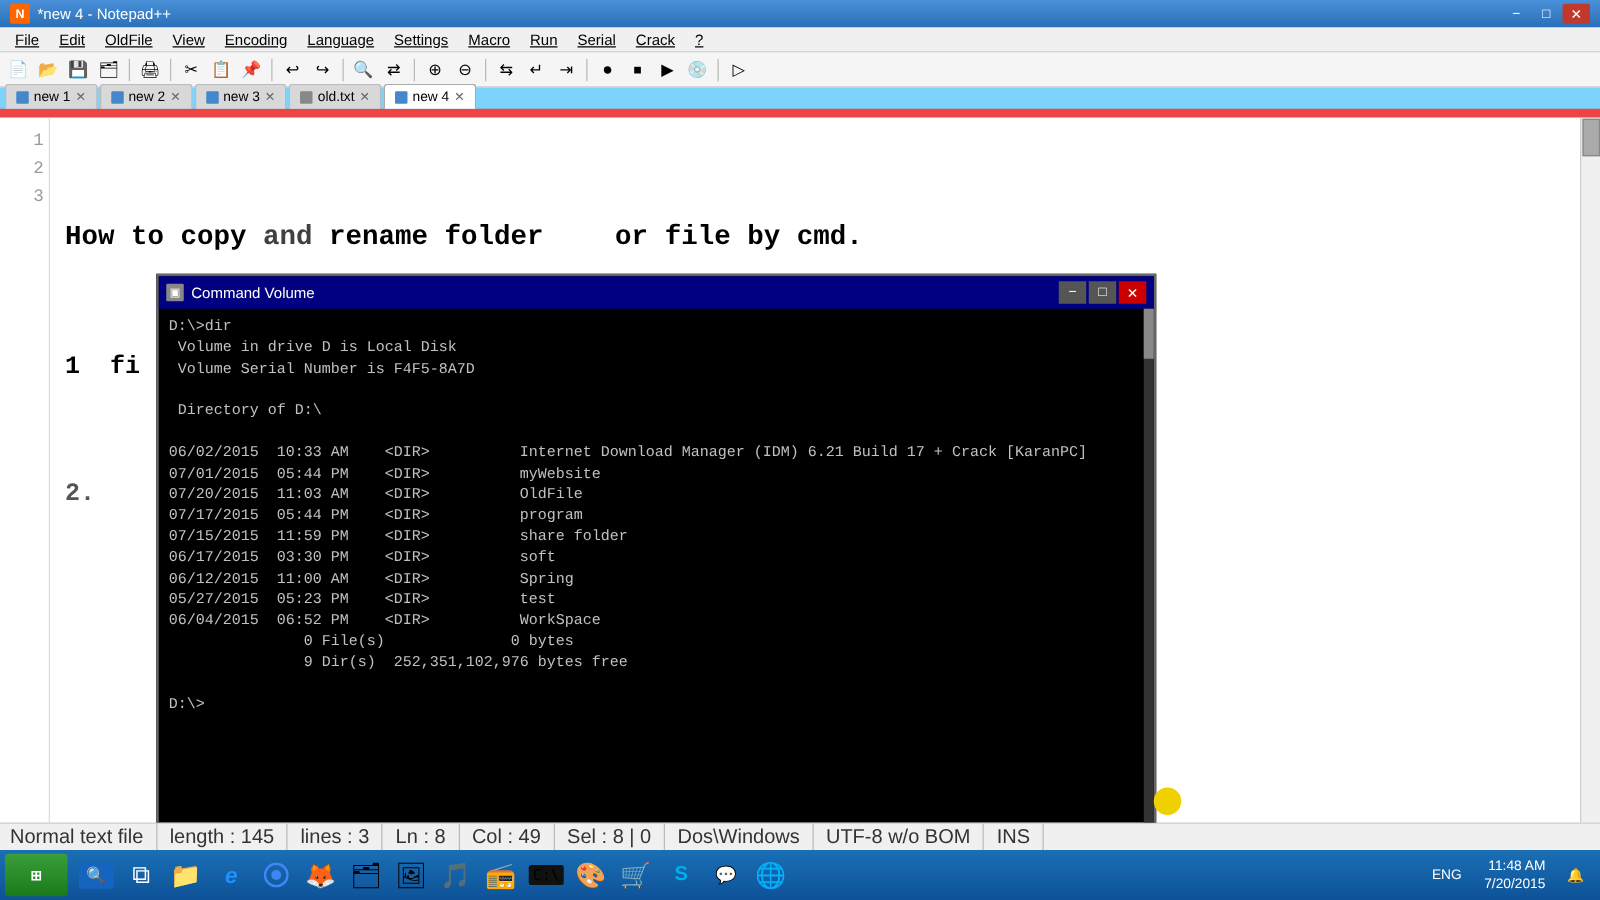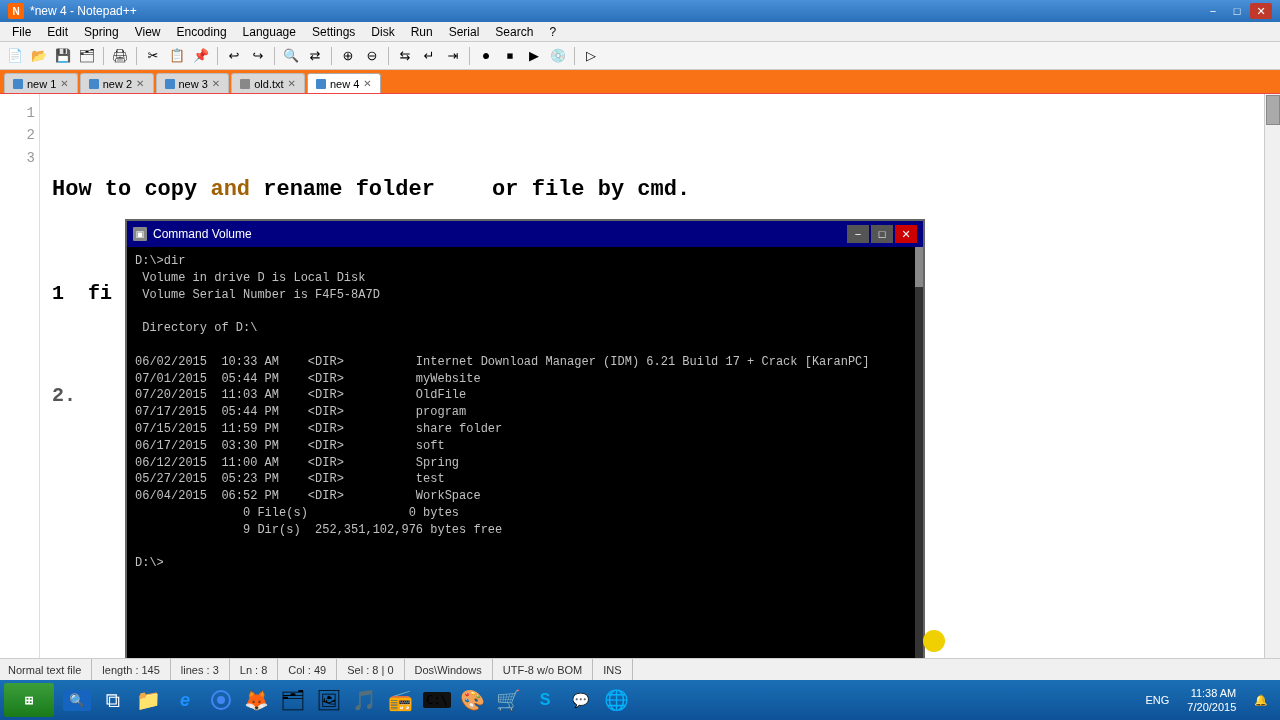--- a/index.html
+++ b/index.html
@@ -59,20 +59,21 @@
 
     
     .menu-bar {
       background: #f0f0f0;
       height: 20px;
       display: flex;
       align-items: center;
       padding: 0 4px;
       font-size: 12px;
       border-bottom: 1px solid #ccc;
+      text-decoration: underline;
     }
     .menu-item {
       padding: 2px 8px;
       cursor: pointer;
     }
 
     
     .toolbar {
       background: #f5f5f5;
       height: 28px;
@@ -95,26 +96,26 @@
     }
     .toolbar-sep {
       width: 1px;
       height: 18px;
       background: #bbb;
       margin: 0 3px;
     }
 
     
     .tab-bar {
-      background: #f97316;
+      background: #7dd3fc;
       height: 24px;
       display: flex;
       align-items: flex-end;
       padding: 0 4px;
-      border-bottom: 1px solid #ef4444;
+      border-bottom: 7px solid #ef4444;
       gap: 2px;
     }
     .tab {
       height: 20px;
       padding: 0 8px;
       font-size: 11px;
       display: flex;
       align-items: center;
       gap: 4px;
       cursor: pointer;
@@ -259,21 +260,21 @@
     }
 
     
     .status-bar {
       background: #f0f0f0;
       height: 22px;
       border-top: 1px solid #ccc;
       display: flex;
       align-items: center;
       padding: 0 8px;
-      font-size: 11px;
+      font-size: 16px;
       color: #333;
       gap: 0;
     }
     .status-item {
       padding: 0 10px;
       border-right: 1px solid #bbb;
       height: 100%;
       display: flex;
       align-items: center;
     }
@@ -381,29 +382,29 @@
     <div class="title-bar-controls">
       <div class="tb-btn">−</div>
       <div class="tb-btn">□</div>
       <div class="tb-btn close-btn">✕</div>
     </div>
   </div>
 
   <div class="menu-bar">
     <div class="menu-item">File</div>
     <div class="menu-item">Edit</div>
-    <div class="menu-item">Spring</div>
+    <div class="menu-item">OldFile</div>
     <div class="menu-item">View</div>
     <div class="menu-item">Encoding</div>
     <div class="menu-item">Language</div>
     <div class="menu-item">Settings</div>
-    <div class="menu-item">Disk</div>
+    <div class="menu-item">Macro</div>
     <div class="menu-item">Run</div>
     <div class="menu-item">Serial</div>
-    <div class="menu-item">Search</div>
+    <div class="menu-item">Crack</div>
     <div class="menu-item">?</div>
   </div>
 
   <div class="toolbar">
     <button class="toolbar-btn">📄</button>
     <button class="toolbar-btn">📂</button>
     <button class="toolbar-btn">💾</button>
     <button class="toolbar-btn">🗂</button>
     <div class="toolbar-sep"></div>
     <button class="toolbar-btn">🖨</button>
@@ -464,21 +465,21 @@
   <div class="editor-wrapper">
 
     <div class="line-numbers">
       <div>1</div>
       <div>2</div>
       <div>3</div>
     </div>
 
     <div class="editor-area">
       <div class="editor-content">
-        <div class="line-1">How to copy <span style="color:#a16207;font-family:Liberation Mono, monospace;">and</span> rename folder <span style="color:#000;margin-left:44px;">or</span> file by cmd.</div>
+        <div class="line-1">How to copy <span style="color:#404040;font-family:Liberation Mono, monospace;">and</span> rename folder <span style="color:#000;margin-left:44px;">or</span> file by cmd.</div>
         <div class="line-2" style="font-size:20px;">1  fi                                                  ame.</div>
         <div class="line-3" style="font-size:20px; color:#555;">2.                                            older)</div>
       </div>
     </div>
 
     <div class="vertical-scrollbar">
       <div class="vs-thumb"></div>
     </div>
 
     <div class="cmd-window">
@@ -584,20 +585,20 @@
   <div class="taskbar-icon">
     <span style="color:#ffcc00; font-size:14px;">💬</span>
   </div>
   <div class="taskbar-icon">
     <span>🌐</span>
   </div>
 
   <div class="taskbar-right">
     <span>ENG</span>
     <div class="clock">
-      <div>11:38 AM</div>
+      <div>11:48 AM</div>
       <div>7/20/2015</div>
     </div>
     <span>🔔</span>
   </div>
 </div>
 
 <div class="cursor-indicator"></div>
 
 </body></html>

